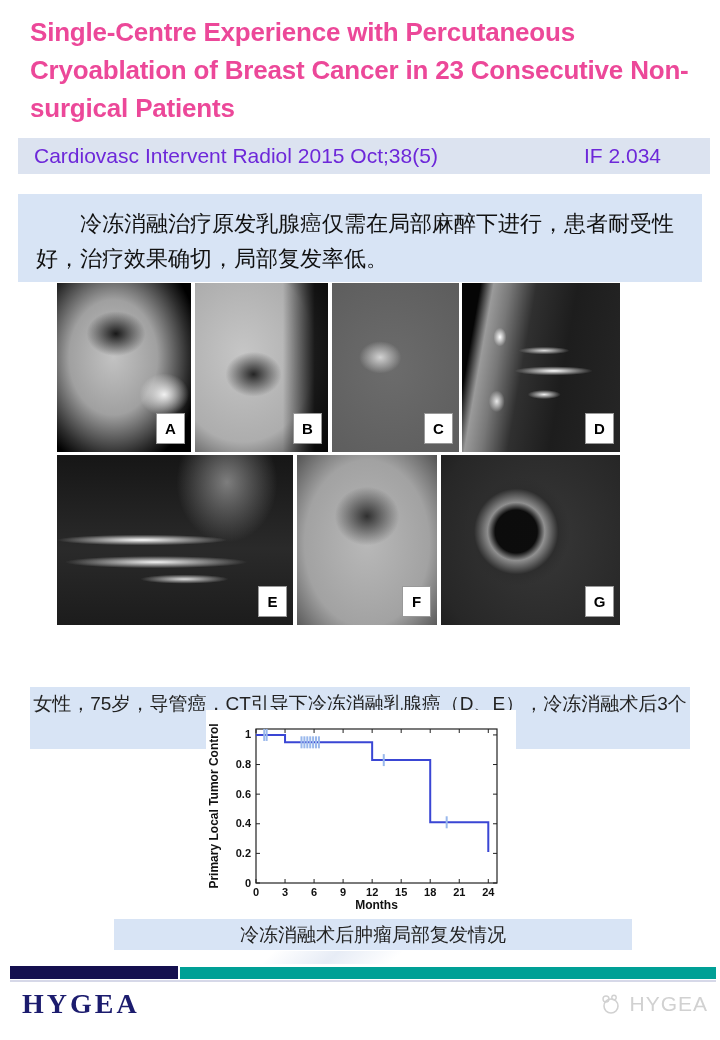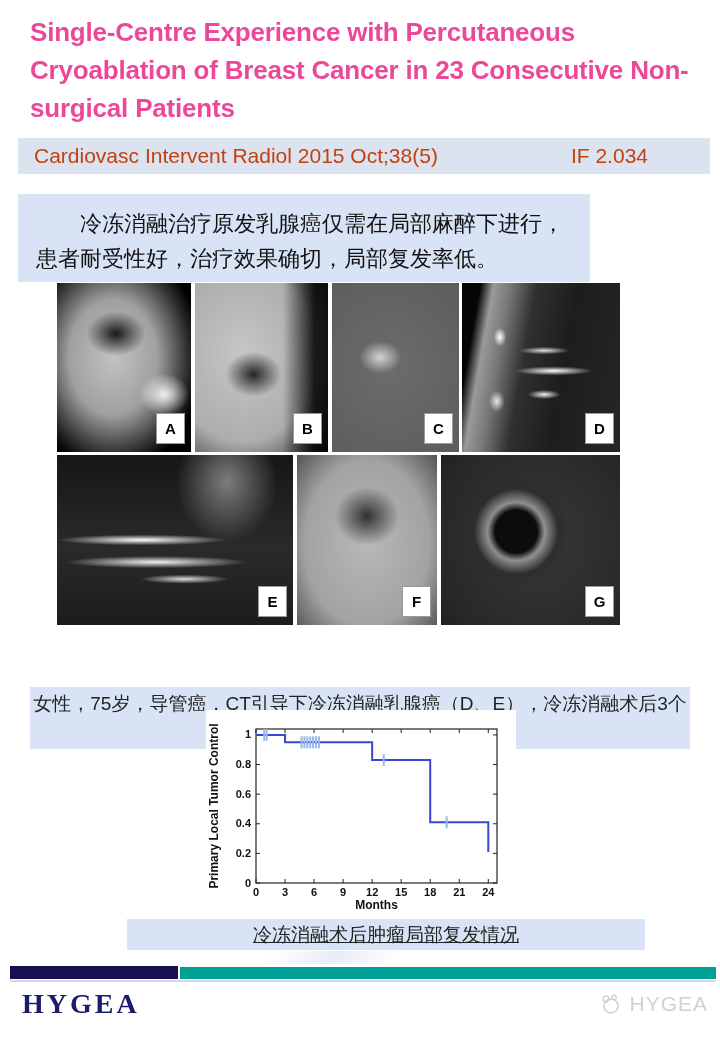--- a/index.html
+++ b/index.html
@@ -6,26 +6,26 @@
   #page{position:relative;width:720px;height:1040px;background:#fff;overflow:hidden;
         font-family:"Liberation Sans",sans-serif;}
 
   
   .title{position:absolute;left:30px;top:14px;width:672px;font-size:26px;font-weight:700;
          line-height:1.46;color:#ec4899;letter-spacing:-0.2px;}
 
   
   .journal-bar{position:absolute;left:18px;top:138px;width:692px;height:36px;
                background:var(--block-bg-header,#dce3f0);display:flex;align-items:center;
-               font-size:21px;color:#c2410c;}
+               font-size:21px;color:#6d28d9;}
   .journal-bar .citation{padding-left:16px;flex:1;}
-  .journal-bar .if{margin-right:62px;}
-
-  
-  .summary{position:absolute;left:18px;top:194px;width:572px;height:88px;
+  .journal-bar .if{margin-right:49px;}
+
+  
+  .summary{position:absolute;left:18px;top:194px;width:684px;height:88px;
            background:var(--block-bg,#d8e4f5);box-sizing:border-box;padding:12px 24px 0 18px;}
   .summary p{margin:0;font-size:22px;line-height:1.6;color:#111;text-indent:2em;}
 
   
   .panel{position:absolute;background:#000;overflow:hidden;}
   .panel-label{position:absolute;right:6px;bottom:8px;width:27px;height:29px;background:#fff;
                border:1px solid #999;color:#000;font-size:15px;font-weight:700;
                display:flex;align-items:center;justify-content:center;}
   .p-a{left:57px; top:283px;width:134px;height:169px;
     background:radial-gradient(42px 32px at 44% 30%,rgba(15,15,15,.95),rgba(15,15,15,0) 70%),
@@ -63,23 +63,23 @@
                background:var(--block-bg,#d8e4f5);display:flex;flex-direction:column;
                justify-content:center;text-align:center;font-size:19px;line-height:1.55;color:#222;margin-top:48px;}
 
   
   .chart-wrap{position:absolute;left:206px;top:710px;width:310px;height:202px;background:#fff;}
   .chart-wrap svg{width:310px;height:202px;display:block;}
   .tick{font:600 11px "Liberation Sans",sans-serif;fill:#111;}
   .axis-label{font:700 12px "Liberation Sans",sans-serif;fill:#111;}
 
   
-  .chart-caption{position:absolute;left:127px;top:919px;width:518px;height:31px;
+  .chart-caption{position:absolute;left:114px;top:919px;width:518px;height:31px;
                  background:var(--block-bg,#d8e4f5);display:flex;align-items:center;
-                 justify-content:center;font-size:19px;color:#222;text-decoration:underline;}
+                 justify-content:center;font-size:19px;color:#222;}
 
   
   .footer-wisp{position:absolute;left:268px;top:951px;width:160px;height:13px;
     background:linear-gradient(100deg,rgba(195,208,232,0),rgba(195,208,232,.4) 40%,rgba(195,208,232,0) 80%);
     transform:skewX(-42deg);}
   .footer-bar-navy{position:absolute;left:10px;top:966px;width:168px;height:13px;
                    background:var(--footer-navy,#15104f);}
   .footer-bar-teal{position:absolute;left:180px;top:967px;width:536px;height:12px;
                    background:var(--footer-teal,#00a096);}
   .footer-underline{position:absolute;left:10px;top:980px;width:706px;height:2px;background:#d6d8e8;}

